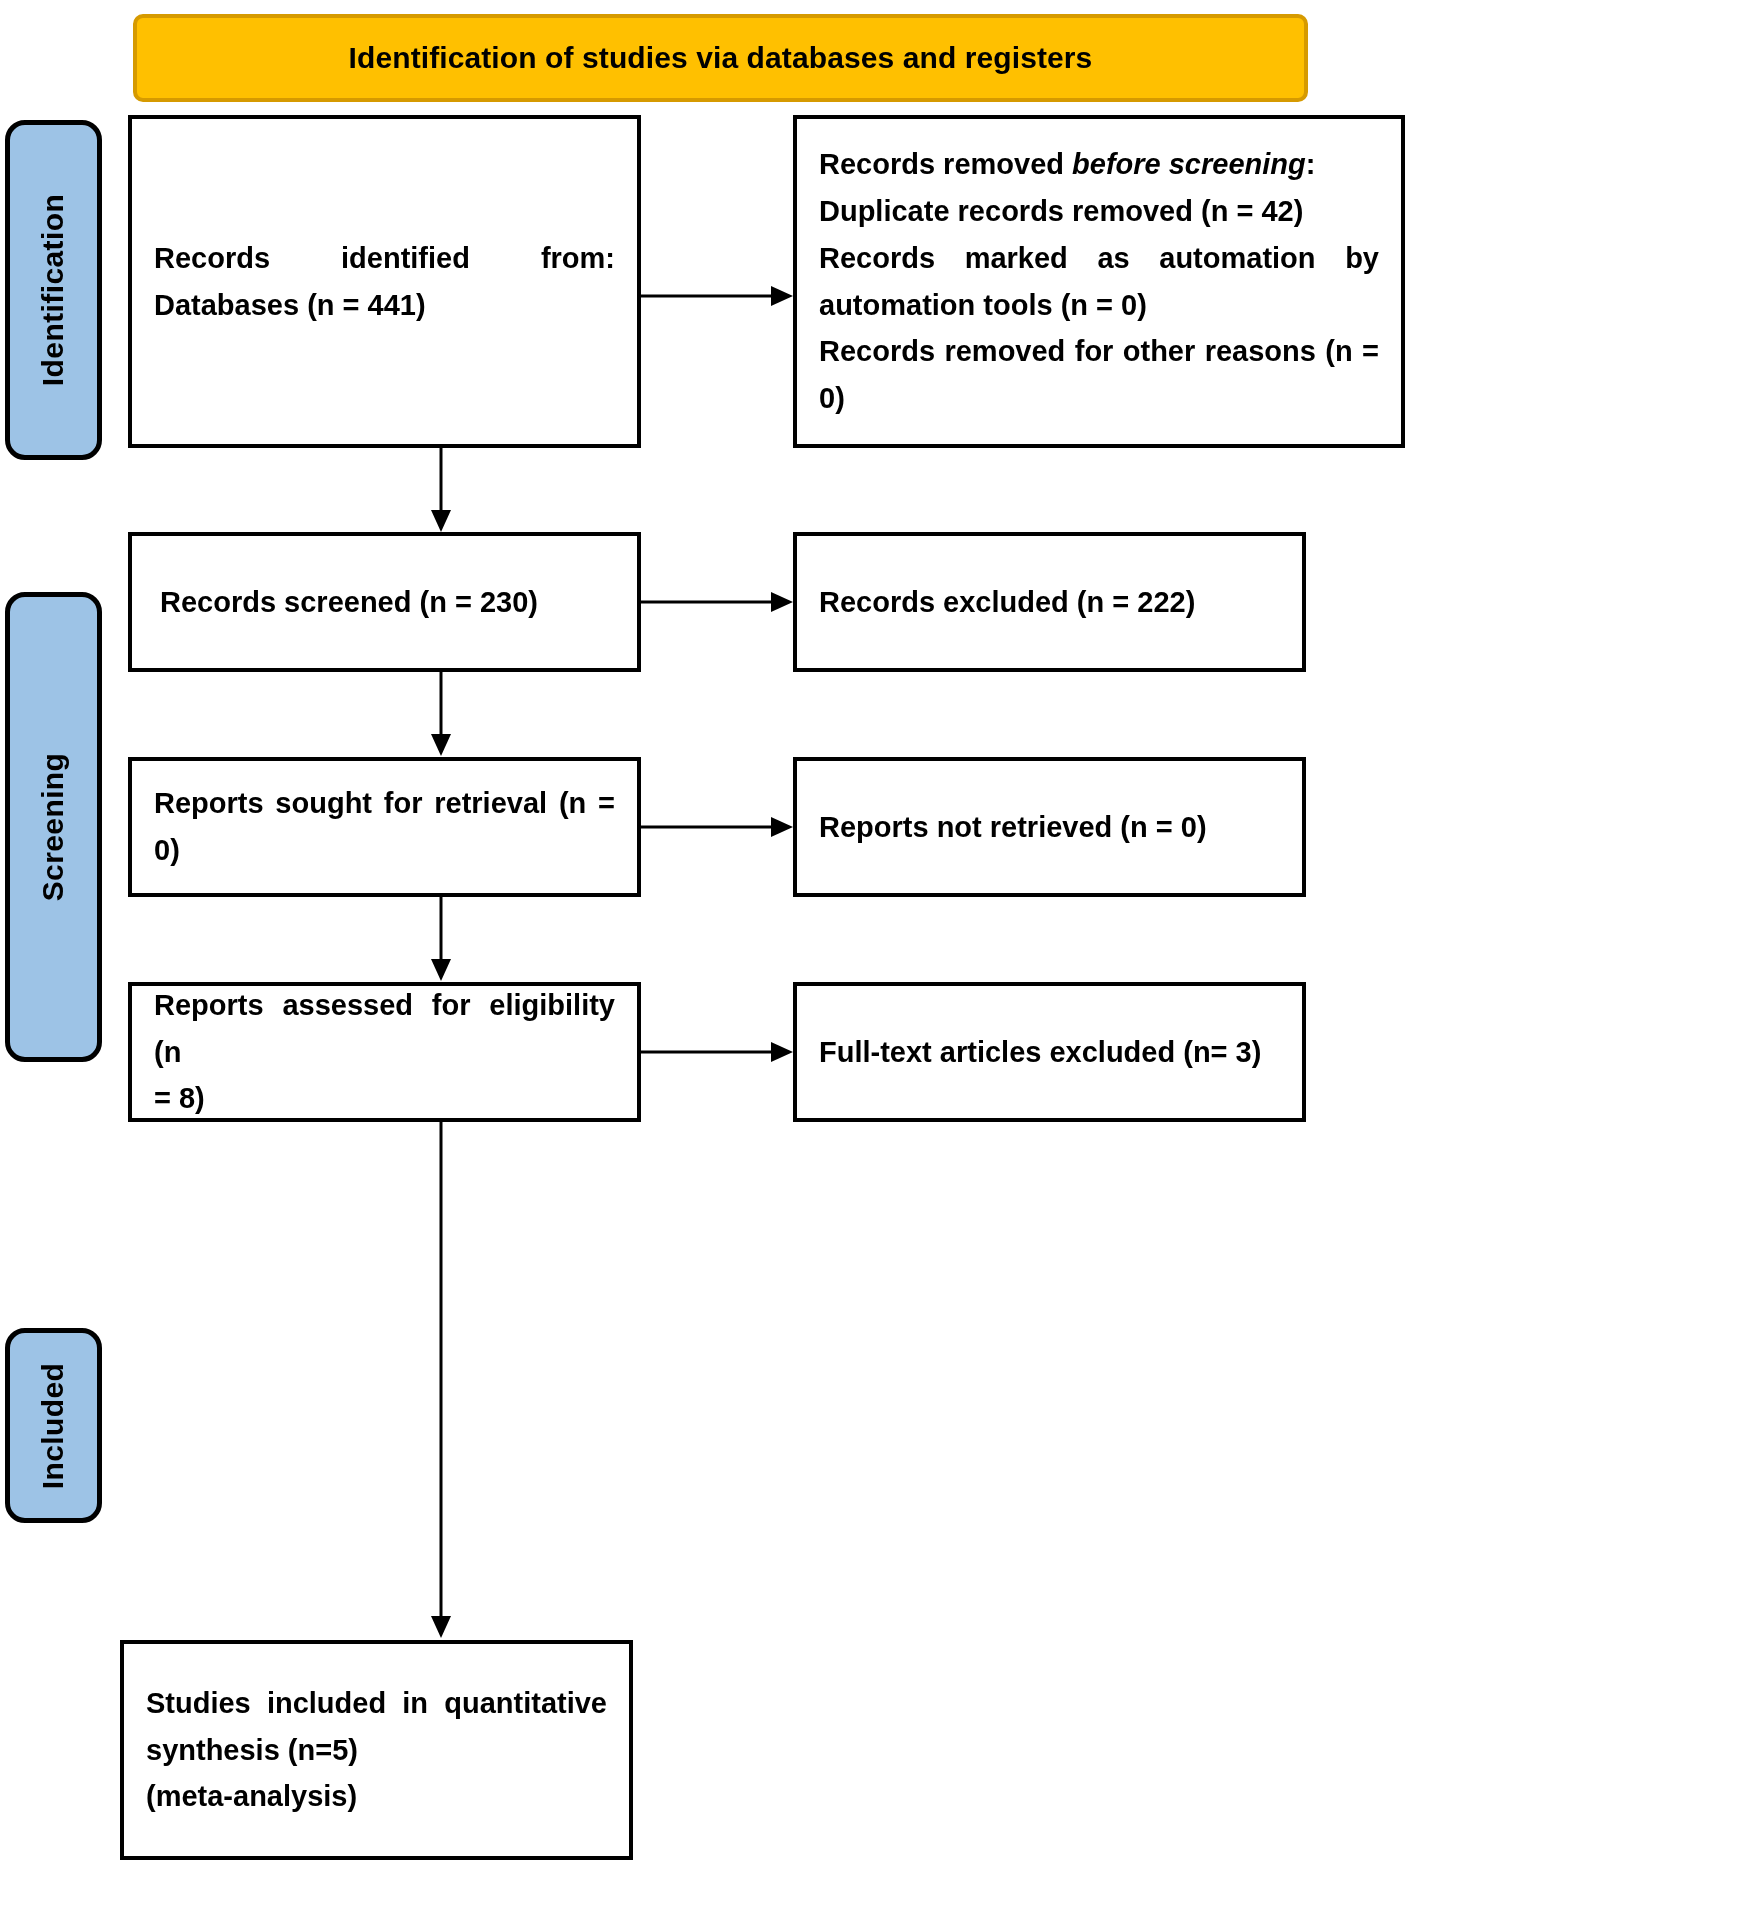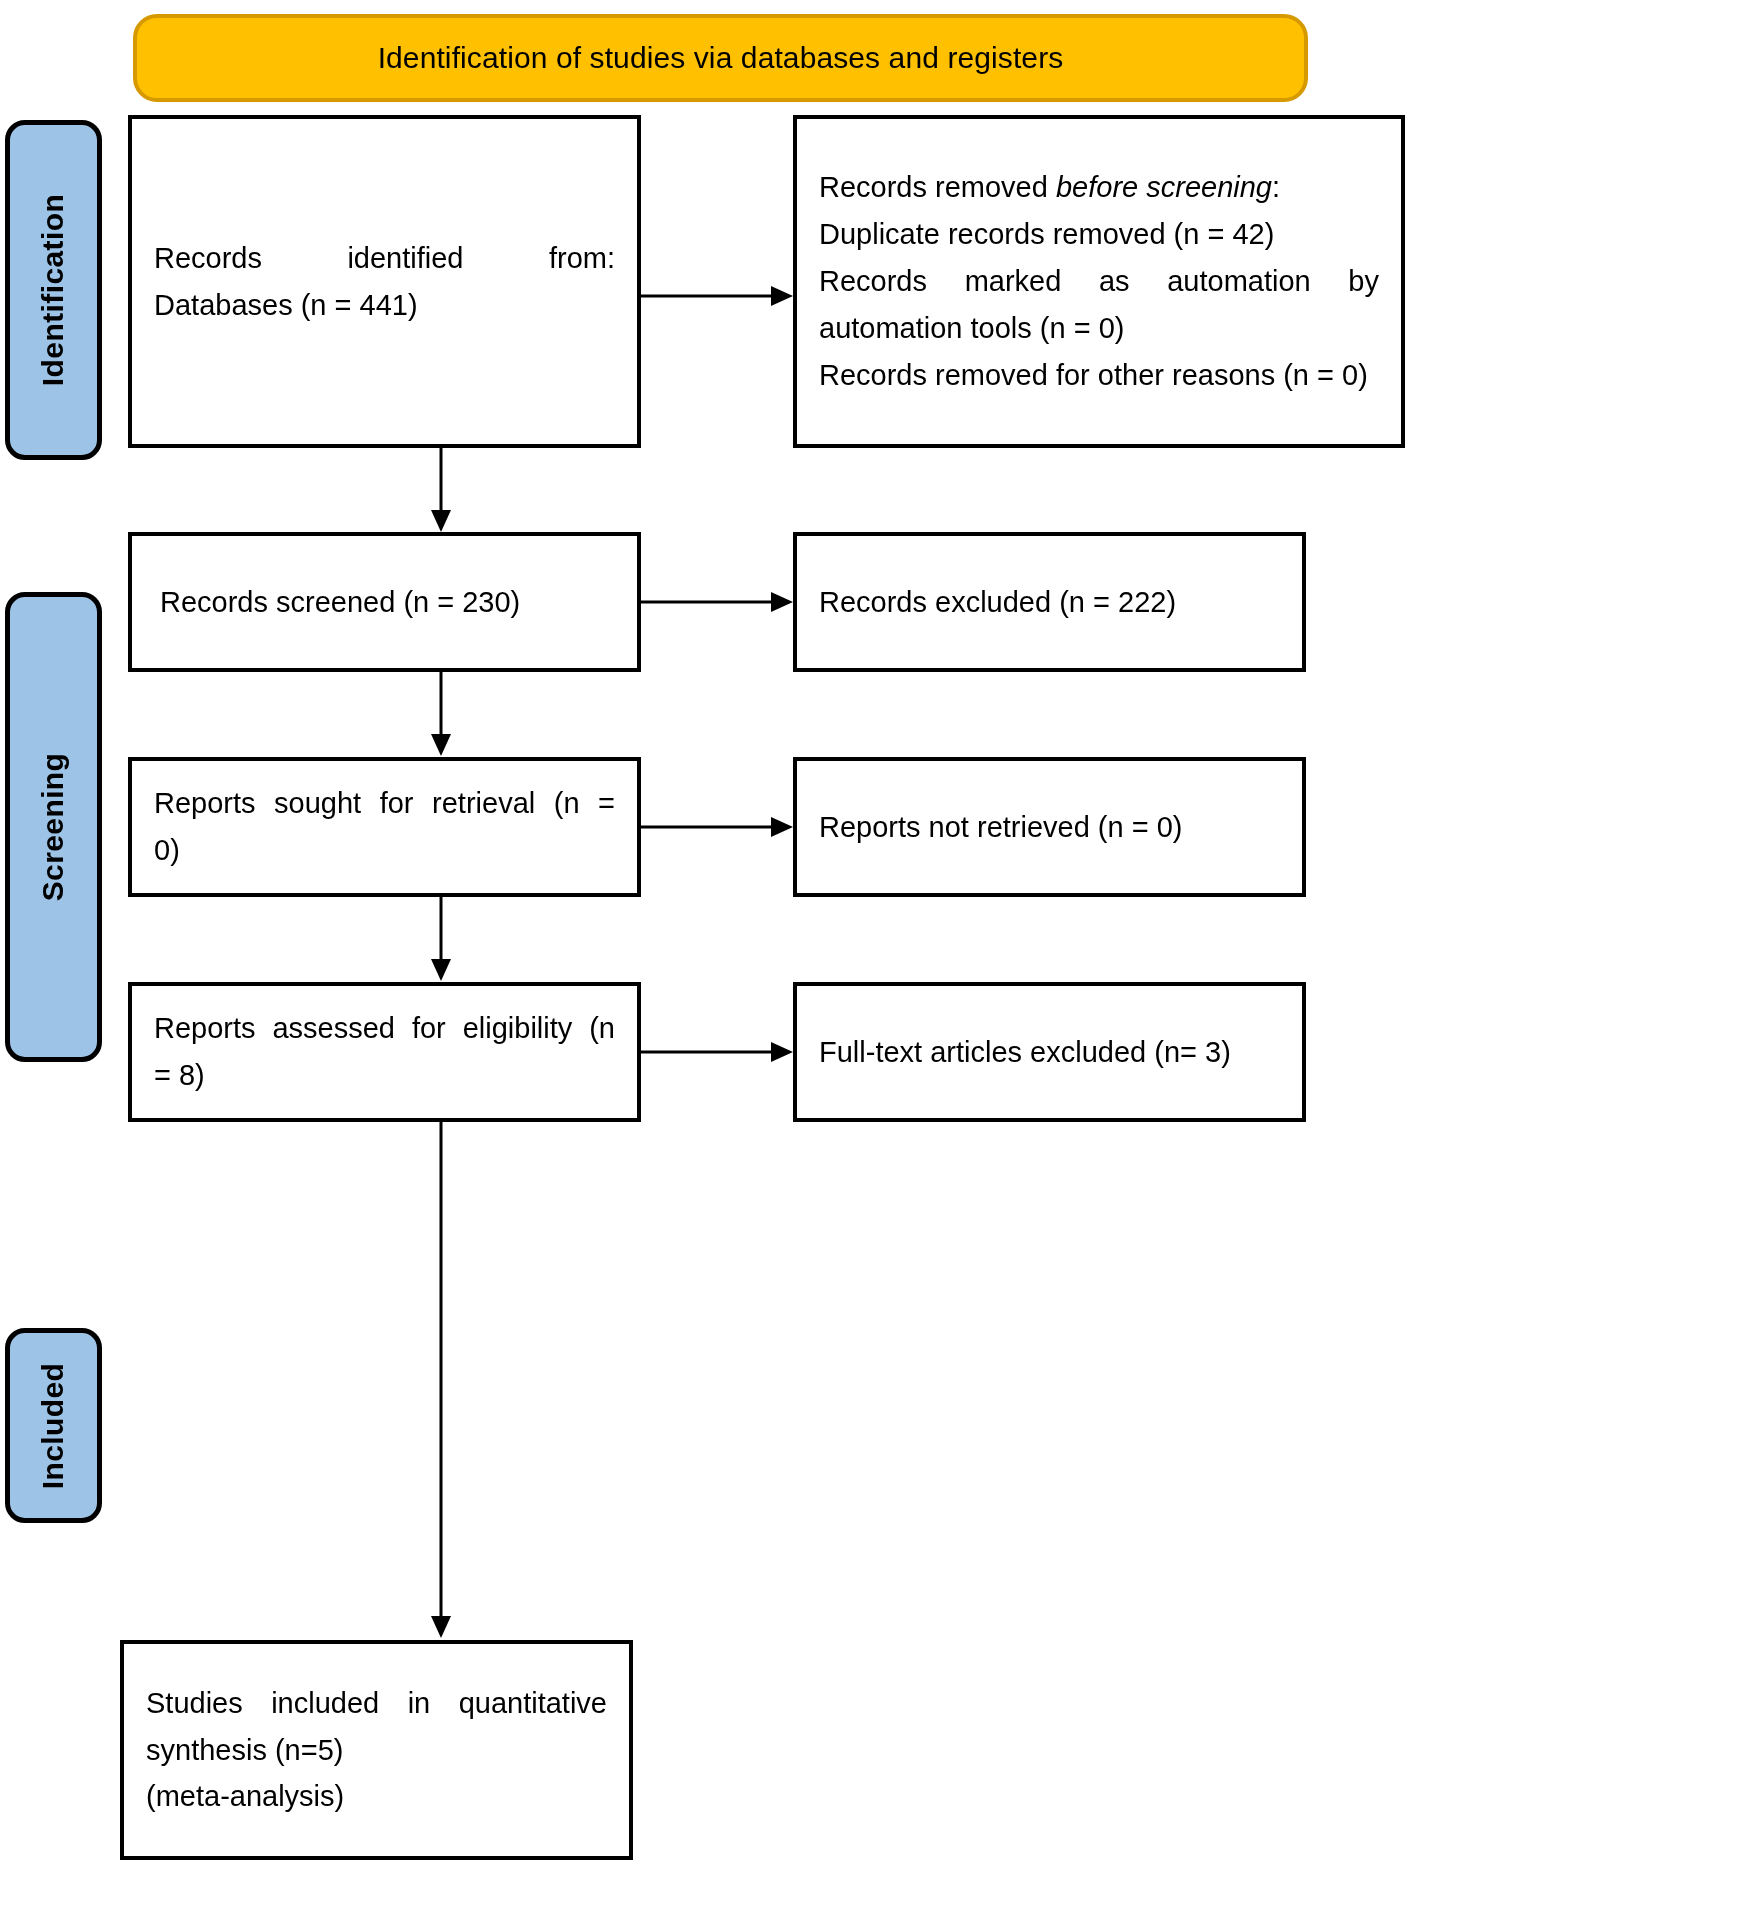--- a/index.html
+++ b/index.html
@@ -17,23 +17,23 @@
 
   #diagram { position: absolute; inset: 0; }
 
   
   .banner {
     position: absolute;
     left: 133px; top: 14px;
     width: 1175px; height: 88px;
     background: #FFC000;
     border: 4px solid #D69A00;
-    border-radius: 24px;
+    border-radius: 10px;
     display: flex; align-items: center; justify-content: center;
-    font-size: 30px; font-weight: normal;
+    font-size: 30px; font-weight: bold;
     letter-spacing: 0.1px;
     text-align: center;
   }
 
   
   .stage {
     position: absolute;
     left: 5px;
     width: 97px;
     background: #9DC3E6;
@@ -52,20 +52,21 @@
   .stage-screening     { top: 592px;  height: 470px; }
   .stage-included      { top: 1328px; height: 195px; }
 
   
   .box {
     position: absolute;
     background: #ffffff;
     border: 4px solid #000000;
     display: flex;
     align-items: center;
+    font-weight: bold;
   }
   .box p {
     margin: 0;
     width: 100%;
     padding: 0 22px;
     font-size: 29px;
     line-height: 1.62;
   }
   .just { text-align: justify; text-align-last: left; }
   .left { text-align: left; }

